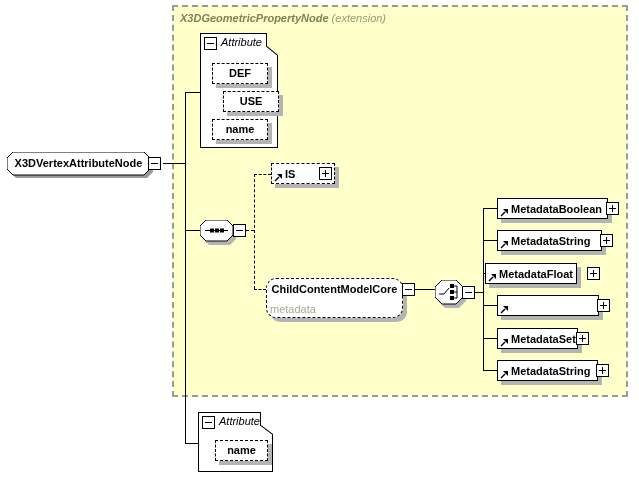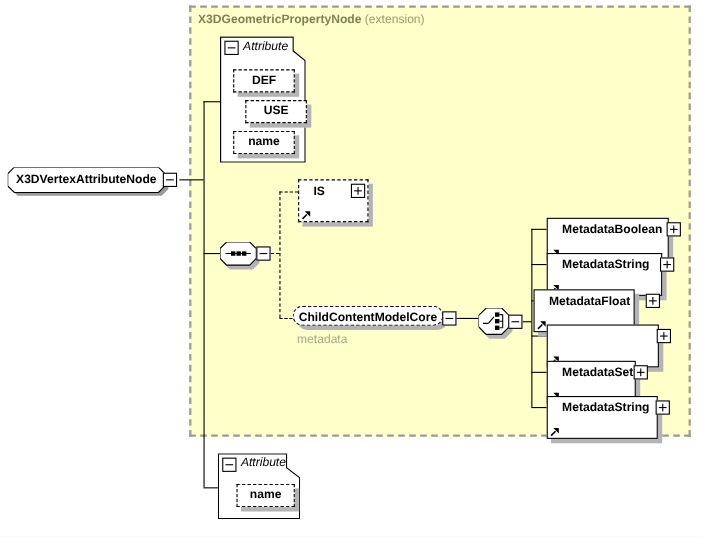--- a/index.html
+++ b/index.html
@@ -4,37 +4,37 @@
 <style>
   html,body{margin:0;padding:0;background:#fff;}
   .canvas{
     position:relative;width:639px;height:488px;background:#ffffff;
     font-family:"Liberation Sans", sans-serif;overflow:hidden;
     outline:1px solid #e3e3e3;
   }
   
   .ext-box{
     position:absolute;left:172px;top:5px;width:452px;height:388px;
-    background:#ffffc9;border:2px dashed #9a9a9a;box-sizing:content-box;
+    background:#ffffc9;border:2px dashed #9a9a9a;box-sizing:content-box;font-style:italic;
   }
   .ext-header{position:absolute;left:6px;top:5px;font-size:11px;white-space:nowrap;}
   .ext-title{font-weight:bold;color:#80805a;}
   .ext-suffix{color:#9a9a72;}
   
   .lh{position:absolute;height:0;border-top:1px solid #000;}
   .lv{position:absolute;width:0;border-left:1px solid #000;}
   .dh{position:absolute;height:0;border-top:1px dashed #000;}
   .dv{position:absolute;width:0;border-left:1px dashed #000;}
   
   .toggle{position:absolute;width:13px;height:13px;background:#fff;border:1px solid #000;box-sizing:border-box;}
   .tb-h{position:absolute;left:2px;right:2px;top:5px;height:1px;background:#000;}
   .tb-v{position:absolute;top:2px;bottom:2px;left:5px;width:1px;background:#000;}
   
   .elem{
-    position:absolute;height:39px;background:#fff;border:1px solid #000;
+    position:absolute;height:21px;background:#fff;border:1px solid #000;
     box-shadow:4px 4px 0 #b4b4b4;box-sizing:border-box;
     font-weight:bold;font-size:11px;line-height:18px;white-space:nowrap;
   }
   .elem.dashed{border-style:dashed;}
   .elem.pill{border-radius:10px;}
   .elem .txt{position:absolute;left:13px;top:1px;}
   .elem .txt.center{left:0;right:0;text-align:center;}
   .ref-arrow{position:absolute;left:2px;bottom:1px;width:9px;height:9px;}
   
   .group{position:absolute;}
@@ -131,21 +131,21 @@
       <line x1="1" y1="8" x2="5" y2="4" stroke="#000" stroke-width="1.4"></line>
       <polygon points="3,1 8,1 8,6" fill="#000"></polygon>
     </svg>
     <span class="txt">IS</span>
     <div class="toggle" style="left:47px;top:3px;">
         <span class="tb-h"></span>
         <span class="tb-v"></span>
       </div>
   </div>
 
-  <div class="elem dashed pill" style="left:266px;top:278px;width:137px;height:18px;">
+  <div class="elem dashed pill" style="left:266px;top:278px;width:137px;height:40px;">
     <span class="txt center">ChildContentModelCore</span>
   </div>
   <div class="toggle" style="left:402px;top:283px;">
       <span class="tb-h"></span>
     </div>
   <div class="annotation" style="left:270px;top:303px;">metadata</div>
 
   <div style="position:absolute;left:435px;top:280px;">
     <svg width="33" height="30" viewBox="0 0 33 30">
       <path d="M10 4 L24 4 L31 11 L31 21 L24 28 L10 28 L3 21 L3 11 Z" fill="#b4b4b4" stroke="none"></path>

